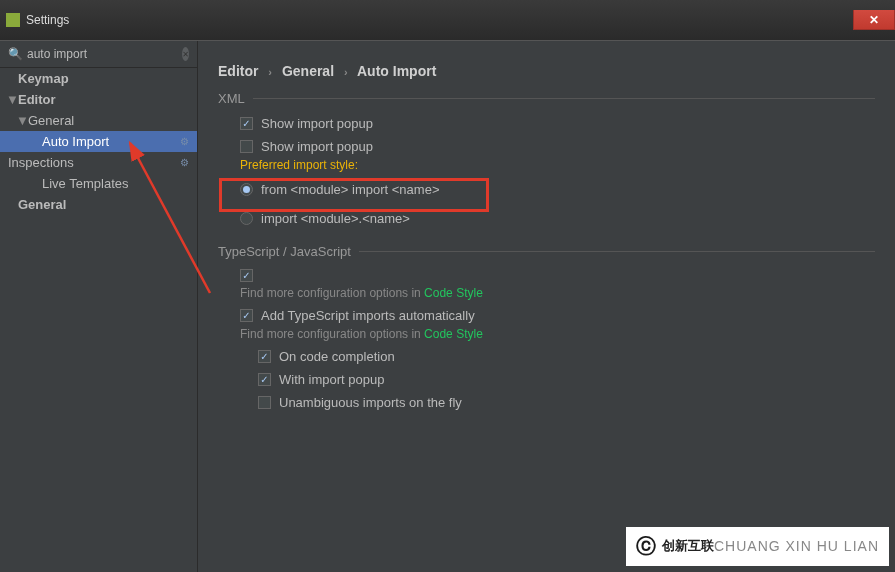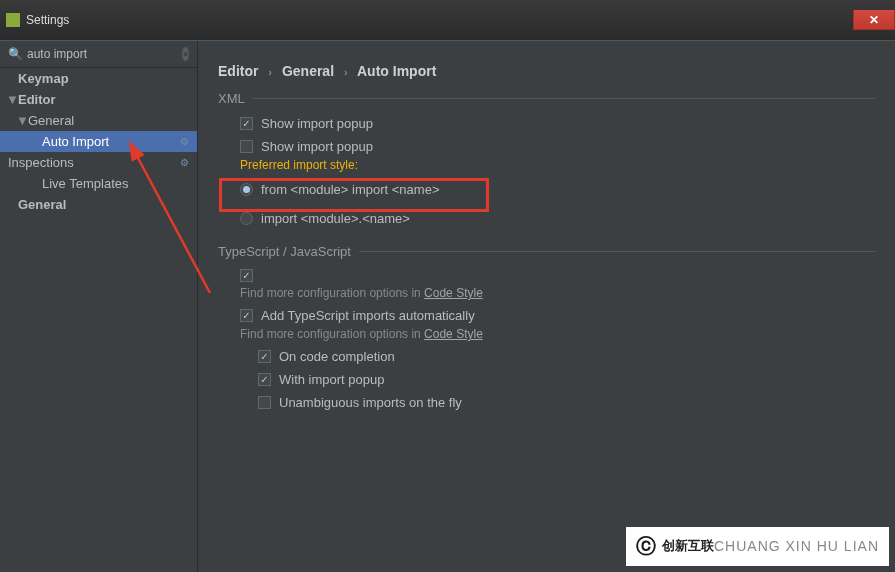--- a/index.html
+++ b/index.html
@@ -42,21 +42,21 @@
     .section-header { color: #999; font-size: 13px; margin: 10px 0 6px 0; display: flex; align-items: center; }
     .section-header .line { flex: 1; height: 1px; background: #555; margin-left: 8px; }
 
     .option-row { padding: 4px 0 4px 22px; display: flex; align-items: center; color: #bbb; font-size: 13px; }
     .option-row.indented { padding-left: 40px; }
     .checkbox { width: 13px; height: 13px; border: 1px solid #666; background: #43494a; margin-right: 8px; display: inline-flex; align-items: center; justify-content: center; color: #a7c8f2; font-size: 10px; flex-shrink: 0; }
     .radio { width: 13px; height: 13px; border: 1px solid #666; border-radius: 50%; background: #43494a; margin-right: 8px; display: inline-flex; align-items: center; justify-content: center; flex-shrink: 0; }
     .radio.checked::after { content: ""; width: 7px; height: 7px; border-radius: 50%; background: #a7c8f2; }
 
     .hint-text { color: #888; font-size: 12px; padding-left: 22px; margin-bottom: 4px; }
-    .hint-text a { color: #a3a3a3; text-decoration: underline; }
+    .hint-text a { color: #22c55e; }
 
     .red-box { position: absolute; border: 3px solid #e03a2a; pointer-events: none; }
     .red-box-1 { left: 219px; top: 178px; width: 270px; height: 34px; }
 
     
     .arrow-svg { position: absolute; left: 100px; top: 133px; pointer-events: none; }
 
     
     .watermark { position: absolute; right: 6px; bottom: 6px; background: rgba(255,255,255,1); padding: 6px 10px; display: flex; align-items: center; gap: 6px; color: #222; font-size: 11px; }
     .wm-logo { font-weight: bold; font-size: 20px; color: #1a1a1a; }

